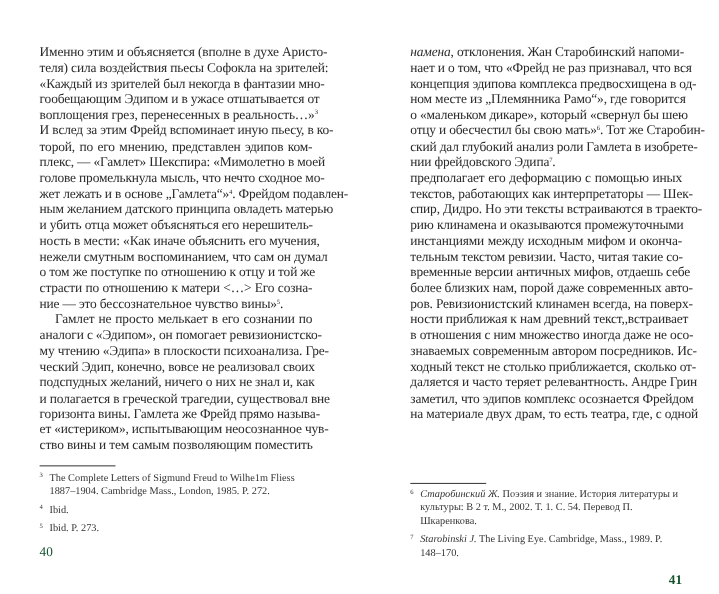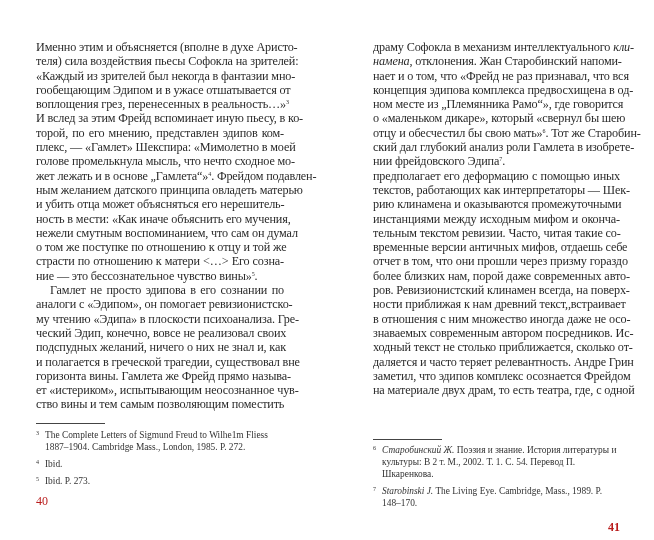--- a/index.html
+++ b/index.html
@@ -20,21 +20,21 @@
   .line.indent { padding-left: 14px; }
   .rule { position: absolute; left: 0; width: 69px; height: 0; border-top: 0.8px solid #444; }
   .footnotes { position: absolute; left: 0; width: 100%; }
   .fn {
     font-family: "Liberation Serif", "DejaVu Serif", serif; font-size: 9.4px; line-height: 12px; color: #333;
     padding-left: 9px; text-indent: -9px; margin-bottom: 3.2px; text-align: left;
   }
   .fn sup, .line sup { font-size: 6px; vertical-align: 4px; line-height: 0; }
   .fn-mark { display: inline-block; width: 9px; text-indent: 0; font-size: 6px; vertical-align: 3px; }
   .folio {
-    position: absolute; font-family: "Liberation Serif", "DejaVu Serif", serif; font-size: 12px; color: #b91c1c;
+    position: absolute; font-family: "Liberation Serif", "DejaVu Serif", serif; font-size: 12px; color: #14532d;
   }
   .folio-left { left: 0; top: 494px; }
   .folio-right { right: 0; top: 520px; font-weight: bold; font-family: Liberation Serif, serif; }
   i { font-style: italic; }
 </style>
 </head>
 <body>
 
 <div class="page page-left">
   <div class="body-text" id="left-body" style="top:40px;">
@@ -48,57 +48,56 @@
       <div class="line"><span>плекс, — «Гамлет» Шекспира: «Мимолетно в моей</span></div>
       <div class="line"><span>голове промелькнула мысль, что нечто сходное мо-</span></div>
       <div class="line"><span>жет лежать и в основе „Гамлета“»</span><sup>4</sup><span>. Фрейдом подавлен-</span></div>
       <div class="line"><span>ным желанием датского принципа овладеть матерью</span></div>
       <div class="line"><span>и убить отца может объясняться его нерешитель-</span></div>
       <div class="line"><span>ность в мести: «Как иначе объяснить его мучения,</span></div>
       <div class="line"><span>нежели смутным воспоминанием, что сам он думал</span></div>
       <div class="line"><span>о том же поступке по отношению к отцу и той же</span></div>
       <div class="line"><span>страсти по отношению к матери &lt;…&gt; Его созна-</span></div>
       <div class="line last"><span>ние — это бессознательное чувство вины»</span><sup>5</sup><span>.</span></div>
-      <div class="line indent"><span>Гамлет не просто эдипова в его сознании по</span></div>
+      <div class="line indent"><span>Гамлет не просто мелькает в его сознании по</span></div>
       <div class="line"><span>аналоги с «Эдипом», он помогает ревизионистско-</span></div>
       <div class="line"><span>му чтению «Эдипа» в плоскости психоанализа. Гре-</span></div>
       <div class="line"><span>ческий Эдип, конечно, вовсе не реализовал своих</span></div>
       <div class="line"><span>подспудных желаний, ничего о них не знал и, как</span></div>
       <div class="line"><span>и полагается в греческой трагедии, существовал вне</span></div>
       <div class="line"><span>горизонта вины. Гамлета же Фрейд прямо называ-</span></div>
       <div class="line"><span>ет «истериком», испытывающим неосознанное чув-</span></div>
       <div class="line"><span>ство вины и тем самым позволяющим поместить</span></div>
     </div>
   <div class="rule" style="top:423px;"></div>
   <div class="footnotes" id="left-fns" style="top:427px;">
       <div class="fn"><span class="fn-mark">3</span><span>The Complete Letters of Sigmund Freud to Wilhe1m Fliess 1887–1904. Cambridge Mass., London, 1985. P. 272.</span></div>
       <div class="fn"><span class="fn-mark">4</span><span>Ibid.</span></div>
       <div class="fn"><span class="fn-mark">5</span><span>Ibid. P. 273.</span></div>
     </div>
   <div class="folio folio-left">40</div>
 </div>
 
 <div class="page page-right">
   <div class="body-text" id="right-body" style="top:40px;">
-      <div class="line"><span>драму Софокла в механизм интеллектуального </span><i>кли-</i></div>
       <div class="line"><i>намена</i><span>, отклонения. Жан Старобинский напоми-</span></div>
       <div class="line"><span>нает и о том, что «Фрейд не раз признавал, что вся</span></div>
       <div class="line"><span>концепция эдипова комплекса предвосхищена в од-</span></div>
       <div class="line"><span>ном месте из „Племянника Рамо“», где говорится</span></div>
       <div class="line"><span>о «маленьком дикаре», который «свернул бы шею</span></div>
       <div class="line"><span>отцу и обесчестил бы свою мать»</span><sup>6</sup><span>. Тот же Старобин-</span></div>
       <div class="line"><span>ский дал глубокий анализ роли Гамлета в изобрете-</span></div>
       <div class="line last"><span>нии фрейдовского Эдипа</span><sup>7</sup><span>.</span></div>
       <div class="line"><span>предполагает его деформацию с помощью иных</span></div>
       <div class="line"><span>текстов, работающих как интерпретаторы — Шек-</span></div>
+      <div class="line"><span>спир, Дидро. Но эти тексты встраиваются в траекто-</span></div>
       <div class="line"><span>рию клинамена и оказываются промежуточными</span></div>
       <div class="line"><span>инстанциями между исходным мифом и оконча-</span></div>
       <div class="line"><span>тельным текстом ревизии. Часто, читая такие со-</span></div>
       <div class="line"><span>временные версии античных мифов, отдаешь себе</span></div>
-      <div class="line"><span>отчет в том, что они прошли через призму гораздо</span></div>
       <div class="line"><span>более близких нам, порой даже современных авто-</span></div>
       <div class="line"><span>ров. Ревизионистский клинамен всегда, на поверх-</span></div>
       <div class="line"><span>ности приближая к нам древний текст,,встраивает</span></div>
       <div class="line"><span>в отношения с ним множество иногда даже не осо-</span></div>
       <div class="line"><span>знаваемых современным автором посредников. Ис-</span></div>
       <div class="line"><span>ходный текст не столько приближается, сколько от-</span></div>
       <div class="line"><span>даляется и часто теряет релевантность. Андре Грин</span></div>
       <div class="line"><span>заметил, что эдипов комплекс осознается Фрейдом</span></div>
       <div class="line"><span>на материале двух драм, то есть театра, где, с одной</span></div>
     </div>

